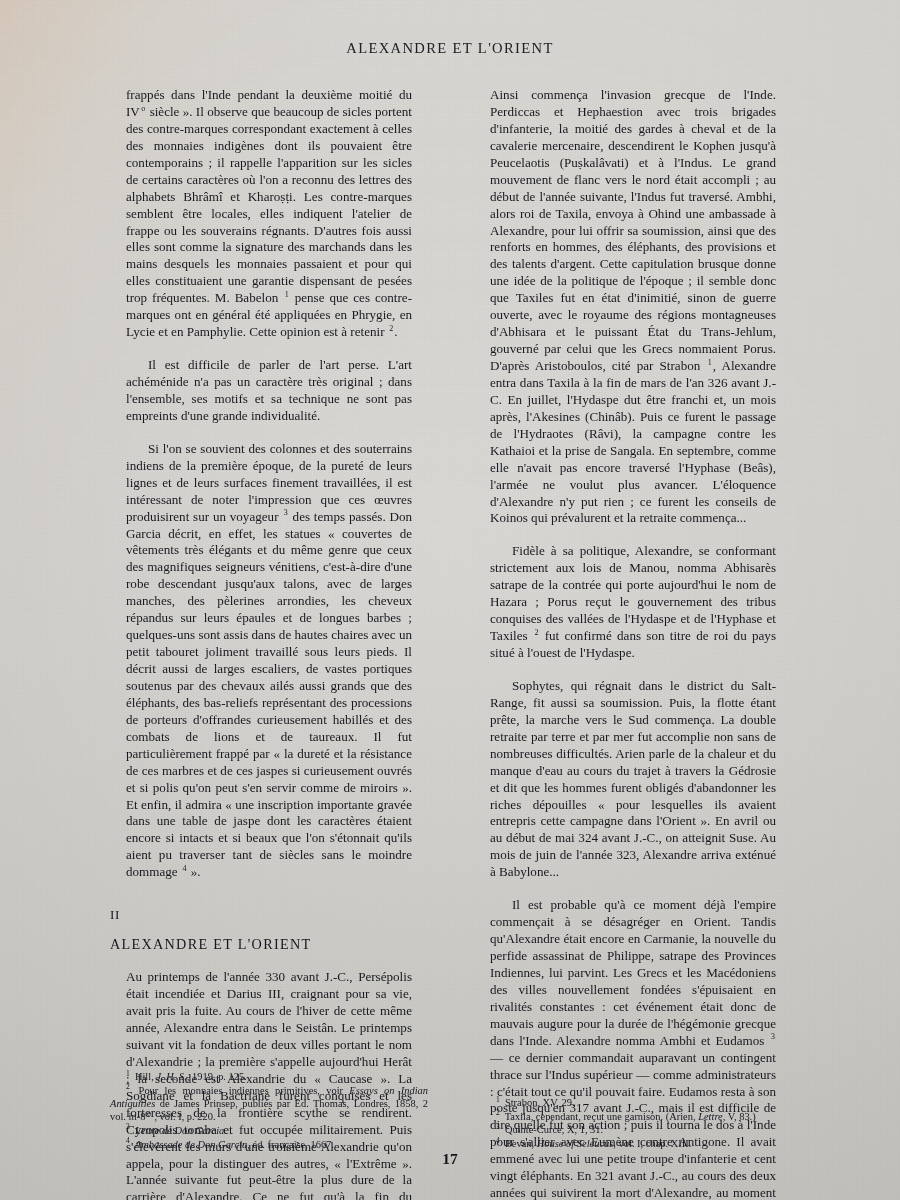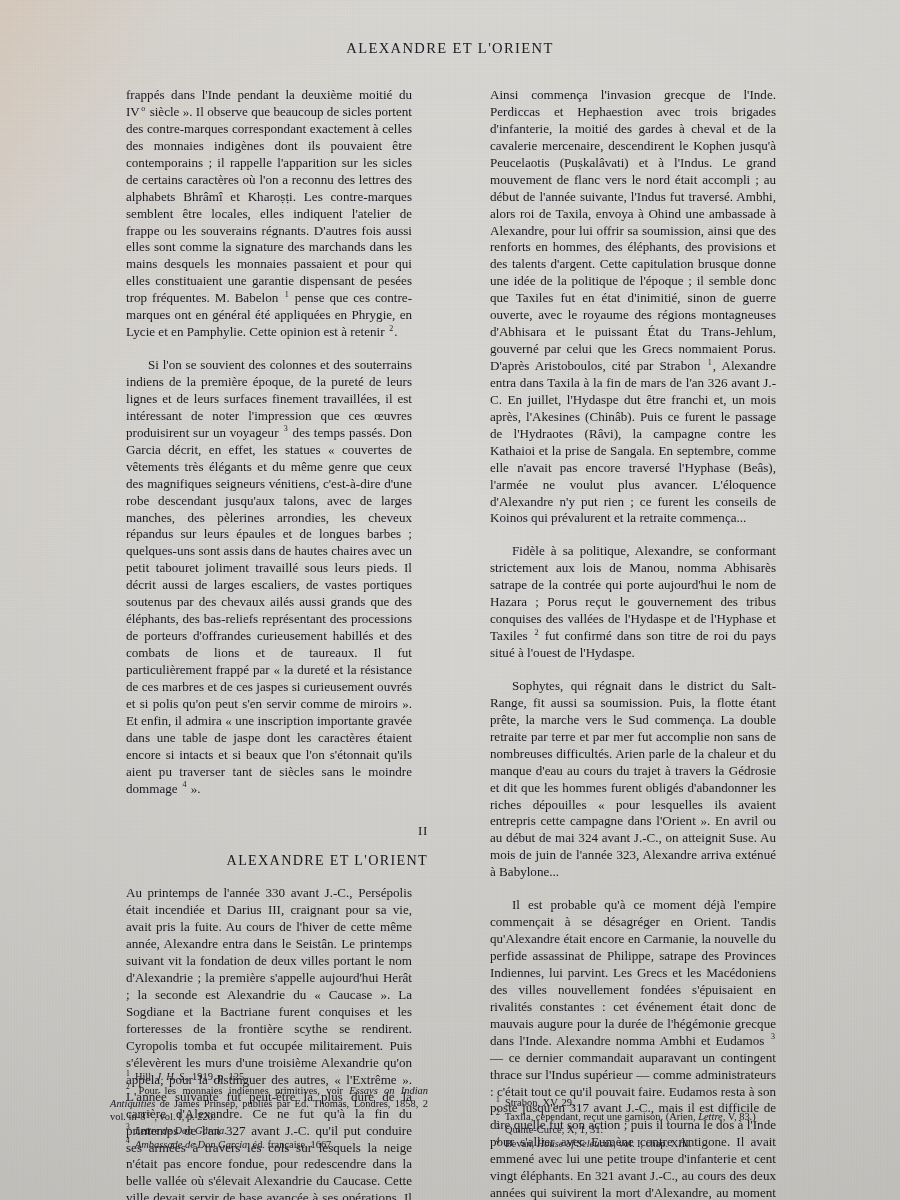--- a/index.html
+++ b/index.html
@@ -73,21 +73,21 @@
     hyphens: manual;
   }
   p.body + p.body {
     text-indent: 22px;
   }
   p.noindent { text-indent: 0 !important; }
 
   .sec-break {
     margin-top: 26px;
     margin-bottom: 16px;
-    text-align: right;
+    text-align: left;
   }
   .sec-num {
     font-size: 13.1px;
     letter-spacing: 0.6px;
     margin-bottom: 13px;
   }
   .sec-title {
     font-size: 14.2px;
     letter-spacing: 1.3px;
   }
@@ -143,20 +143,21 @@
   <div class="paper-tone"></div>
 
   <div class="content ink">
 
     <div class="running-head">ALEXANDRE ET L'ORIENT</div>
 
     <div class="columns">
 
       <div class="col">
         <p class="body noindent">frappés dans l'Inde pendant la deuxième moitié du IV<sup class="ref">o</sup> siècle ». Il observe que beaucoup de sicles portent des contre-marques correspondant exactement à celles des monnaies indigènes dont ils pouvaient être contemporains ; il rappelle l'apparition sur les sicles de certains caractères où l'on a reconnu des lettres des alphabets Bhrâmî et Kharoṣṭi. Les contre-marques semblent être locales, elles indiquent l'atelier de frappe ou les souverains régnants. D'autres fois aussi elles sont comme la signature des marchands dans les mains desquels les monnaies passaient et pour qui elles constituaient une garantie dispensant de pesées trop fréquentes. M. Babelon <sup class="ref">1</sup> pense que ces contre-marques ont en général été appliquées en Phrygie, en Lycie et en Pamphylie. Cette opinion est à retenir <sup class="ref">2</sup>.</p>
+        <p class="body">Il est difficile de parler de l'art perse. L'art achéménide n'a pas un caractère très original ; dans l'ensemble, ses motifs et sa technique ne sont pas empreints d'une grande individualité.</p>
         <p class="body">Si l'on se souvient des colonnes et des souterrains indiens de la première époque, de la pureté de leurs lignes et de leurs surfaces finement travaillées, il est intéressant de noter l'impression que ces œuvres produisirent sur un voyageur <sup class="ref">3</sup> des temps passés. Don Garcia décrit, en effet, les statues « couvertes de vêtements très élégants et du même genre que ceux des magnifiques seigneurs vénitiens, c'est-à-dire d'une robe descendant jusqu'aux talons, avec de larges manches, des pèlerines arrondies, les cheveux répandus sur leurs épaules et de longues barbes ; quelques-uns sont assis dans de hautes chaires avec un petit tabouret joliment travaillé sous leurs pieds. Il décrit aussi de larges escaliers, de vastes portiques soutenus par des chevaux ailés aussi grands que des éléphants, des bas-reliefs représentant des processions de porteurs d'offrandes curieusement habillés et des combats de lions et de taureaux. Il fut particulièrement frappé par « la dureté et la résistance de ces marbres et de ces jaspes si curieusement ouvrés et si polis qu'on peut s'en servir comme de miroirs ». Et enfin, il admira « une inscription importante gravée dans une table de jaspe dont les caractères étaient encore si intacts et si beaux que l'on s'étonnait qu'ils aient pu traverser tant de siècles sans le moindre dommage <sup class="ref">4</sup> ».</p>
 
         <div class="sec-break">
           <div class="sec-num">II</div>
           <div class="sec-title">ALEXANDRE ET L'ORIENT</div>
         </div>
 
         <p class="body">Au printemps de l'année 330 avant J.-C., Persépolis était incendiée et Darius III, craignant pour sa vie, avait pris la fuite. Au cours de l'hiver de cette même année, Alexandre entra dans le Seistân. Le printemps suivant vit la fondation de deux villes portant le nom d'Alexandrie ; la première s'appelle aujourd'hui Herât ; la seconde est Alexandrie du « Caucase ». La Sogdiane et la Bactriane furent conquises et les forteresses de la frontière scythe se rendirent. Cyropolis tomba et fut occupée militairement. Puis s'élevèrent les murs d'une troisième Alexandrie qu'on appela, pour la distinguer des autres, « l'Extrême ». L'année suivante fut peut-être la plus dure de la carrière d'Alexandre. Ce ne fut qu'à la fin du printemps de l'an 327 avant J.-C. qu'il put conduire ses armées à travers les cols sur lesquels la neige n'était pas encore fondue, pour redescendre dans la belle vallée où s'élevait Alexandrie du Caucase. Cette ville devait servir de base avancée à ses opérations. Il réorganisa sa garnison et nomma un certain Nicanor gouverneur ou plutôt commandant de la place, car bien que fondée pour être une colonie permanente et faire partie intégrante de l'empire, cette ville devait avoir un rôle entièrement militaire, l'ad-</p>
       </div>
 
@@ -177,17 +178,18 @@
       <p class="fn"><sup>4</sup> <i>Ambassade de Don Garcia</i>, éd. française, 1667.</p>
     </div>
 
     <div class="footnotes right">
       <p class="fn"><sup>1</sup> Strabon, XV, 29.</p>
       <p class="fn"><sup>2</sup> Taxila, cependant, reçut une garnison. (Arien, <i>Lettre</i>, V, 83.)</p>
       <p class="fn"><sup>3</sup> Quinte-Curce, X, 1, 31.</p>
       <p class="fn"><sup>4</sup> Bevan, <i>House of Seleucus</i>, vol. I, chap. XIII.</p>
     </div>
 
+    <div class="folio">17</div>
 
   </div>
 
   <div class="grain"></div>
 </div>
 
 </body></html>

